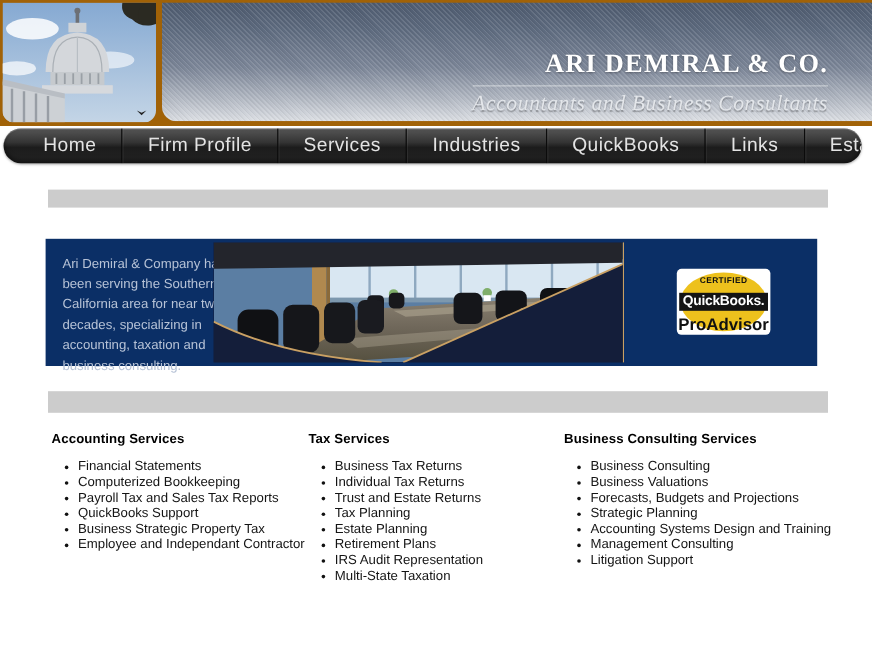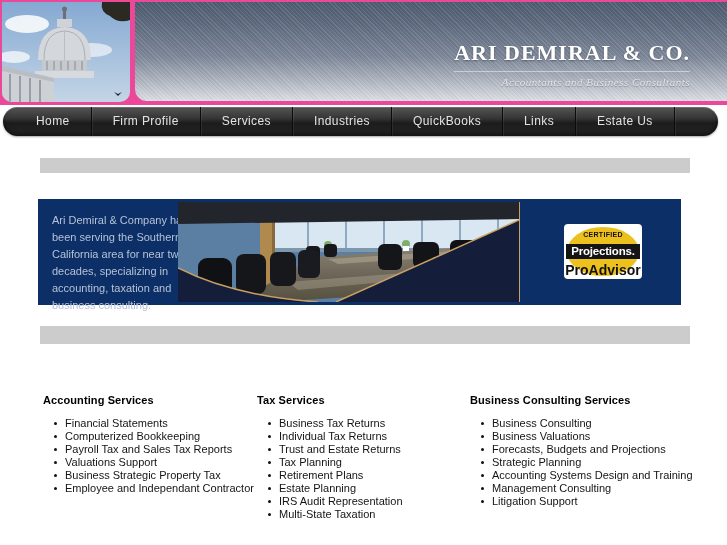--- a/index.html
+++ b/index.html
@@ -1,42 +1,42 @@
 <!DOCTYPE html>
 <html><head>
 <meta charset="utf-8">
 <style>
   * { margin:0; padding:0; box-sizing:border-box; }
   html,body { background:#ffffff; }
   body { font-family:"Liberation Sans", sans-serif; }
   .page { position:relative; width:727px; height:545px; background:#ffffff; overflow:hidden; margin:0 auto; }
 
   
-  .header { position:absolute; left:0; top:0; width:727px; height:105px; background:#ec4899; }
+  .header { position:absolute; left:0; top:0; width:727px; height:105px; background:#a16207; }
   .capitol-photo { position:absolute; left:2px; top:2px; width:128px; height:100px;
     border-radius:0 0 10px 10px; overflow:hidden; }
   .header-panel { position:absolute; left:135px; top:2px; right:0; height:99px;
     border-radius:0 0 0 12px;
     background:
       repeating-linear-gradient(45deg, rgba(255,255,255,0.10) 0 1px, rgba(0,0,0,0.04) 1px 2px, transparent 2px 3px),
       linear-gradient(180deg,#4e5b6f 0%, #5d6a7e 22%, #7c8698 55%, #b4bac4 82%, #dcdfe4 100%);
   }
   .header-text { position:absolute; right:37px; top:38px; text-align:right; color:#ffffff; }
   .header-title { font-family:"Liberation Serif", serif; font-weight:bold; font-size:22px;
     letter-spacing:1px; color:#ffffff; text-shadow:0 1px 2px rgba(0,0,0,0.35); }
   .header-divider { border:0; border-top:1px solid rgba(255,255,255,0.45); margin:5px 0 4px 0; }
-  .header-subtitle { font-family:"Liberation Serif", serif; font-style:italic; font-size:11px;
+  .header-subtitle { font-family:"Liberation Serif", serif; font-style:italic; font-size:18px;
     letter-spacing:0.5px; color:#e3e6ea; text-shadow:0 1px 1px rgba(0,0,0,0.3); }
 
   
   .navbar { position:absolute; left:3px; right:9px; top:107px; height:29px; border-radius:15px;
     background:linear-gradient(180deg,#565656 0%, #343434 40%, #1c1c1c 55%, #242424 100%);
     box-shadow:inset 0 1px 0 rgba(255,255,255,0.18), inset 0 -2px 4px rgba(0,0,0,0.55), 0 1px 2px rgba(0,0,0,0.35);
     display:flex; align-items:stretch; padding-left:12px; overflow:hidden; }
-  .nav-item { padding:0 21px; line-height:29px; font-size:12px; letter-spacing:0.4px; color:#e3e3e3;
+  .nav-item { padding:0 21px; line-height:29px; font-size:16px; letter-spacing:0.4px; color:#e3e3e3;
     border-right:1px solid #0b0b0b; box-shadow:1px 0 0 rgba(255,255,255,0.07);
     cursor:pointer; white-space:nowrap;text-align:center; }
   .nav-spacer { flex:1; }
 
   
   .bar { position:absolute; left:40px; width:650px; background:#cccccc; }
   .bar-top { top:158px; height:15px; }
   .bar-bottom { top:326px; height:18px; }
 
   
@@ -54,21 +54,21 @@
   .qb-cert { position:absolute; left:0; top:7px; width:100%; text-align:center;
     font-size:7px; font-weight:bold; letter-spacing:0.3px; color:#111111; }
   .qb-band { position:absolute; left:2px; right:2px; top:20px; height:15px; background:#141414;
     color:#ffffff; font-size:11.5px; font-weight:bold; text-align:center; line-height:15px; letter-spacing:-0.2px; }
   .qb-pro { position:absolute; left:0; top:38px; width:100%; text-align:center;
     font-size:14px; font-weight:bold; color:#111111; }
 
   
   .services { position:absolute; left:0; top:360px; width:727px; padding-left:43px;
     display:grid; grid-template-columns:214px 213px 1fr; }
-  .services h3 { font-size:11px; line-height:12px; color:#000000; margin-bottom:11px; letter-spacing:0.1px;margin-top:34px; }
+  .services h3 { font-size:11px; line-height:12px; color:#000000; margin-bottom:11px; letter-spacing:0.1px; }
   .services ul { list-style:none; padding-left:10px; }
   .services li { position:relative; padding-left:12px; font-size:11px; line-height:13px; color:#141414; }
   .services li::before { content:''; position:absolute; left:1px; top:5px; width:3px; height:3px;
     border-radius:50%; background:#111111; }
 </style>
 </head>
 <body>
 
 <div class="page">
 
@@ -208,50 +208,50 @@
         </g>
 
         <path d="M341,18 L158,100" fill="none" stroke="#c9a063" stroke-width="1.5"></path>
         <path d="M0,66 Q55,94 140,100" fill="none" stroke="#c9a063" stroke-width="1.5"></path>
       </svg>
     </div>
 
     <div class="qb-badge">
       <div class="qb-oval"></div>
       <div class="qb-cert">CERTIFIED</div>
-      <div class="qb-band">Projections.</div>
+      <div class="qb-band">QuickBooks.</div>
       <div class="qb-pro">ProAdvisor</div>
     </div>
   </div>
 
   <div class="bar bar-bottom"></div>
 
   <div class="services">
 
     <div class="col">
       <h3>Accounting Services</h3>
       <ul>
         <li>Financial Statements</li>
         <li>Computerized Bookkeeping</li>
         <li>Payroll Tax and Sales Tax Reports</li>
-        <li>Valuations Support</li>
+        <li>QuickBooks Support</li>
         <li>Business Strategic Property Tax</li>
         <li>Employee and Independant Contractor</li>
       </ul>
     </div>
 
     <div class="col">
       <h3>Tax Services</h3>
       <ul>
         <li>Business Tax Returns</li>
         <li>Individual Tax Returns</li>
         <li>Trust and Estate Returns</li>
         <li>Tax Planning</li>
+        <li>Estate Planning</li>
         <li>Retirement Plans</li>
-        <li>Estate Planning</li>
         <li>IRS Audit Representation</li>
         <li>Multi-State Taxation</li>
       </ul>
     </div>
 
     <div class="col">
       <h3>Business Consulting Services</h3>
       <ul>
         <li>Business Consulting</li>
         <li>Business Valuations</li>

